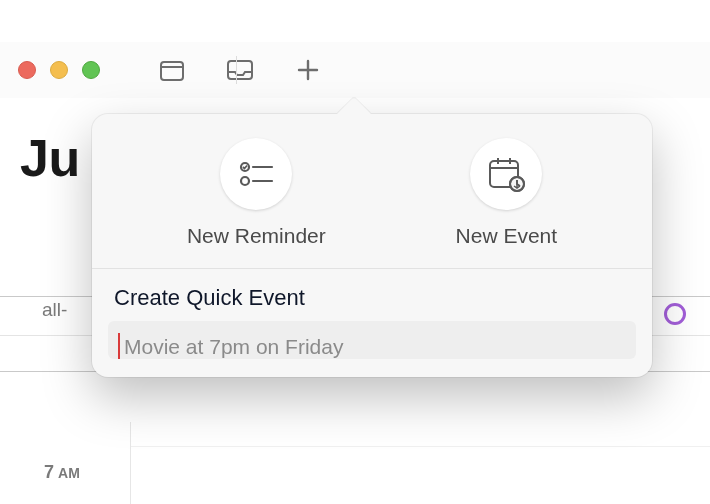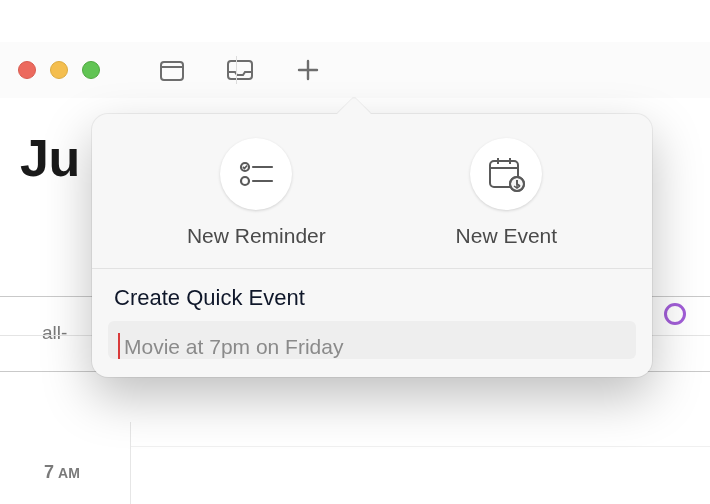--- a/index.html
+++ b/index.html
@@ -81,21 +81,21 @@
     border-bottom: 1px solid #c9c9c9;
   }
   .allday-row::after {
     content: "";
     position: absolute;
     left: 0; right: 0; top: 38px;
     border-top: 1px solid #e4e4e4;
   }
   .allday-label {
     position: absolute;
-    top: 25px;
+    top: 2px;
     left: 42px;
     font-size: 19px;
     color: #7a7a7a;
   }
   .event-pill {
     position: absolute;
     top: 6px;
     right: 24px;
     width: 22px;
     height: 22px;

